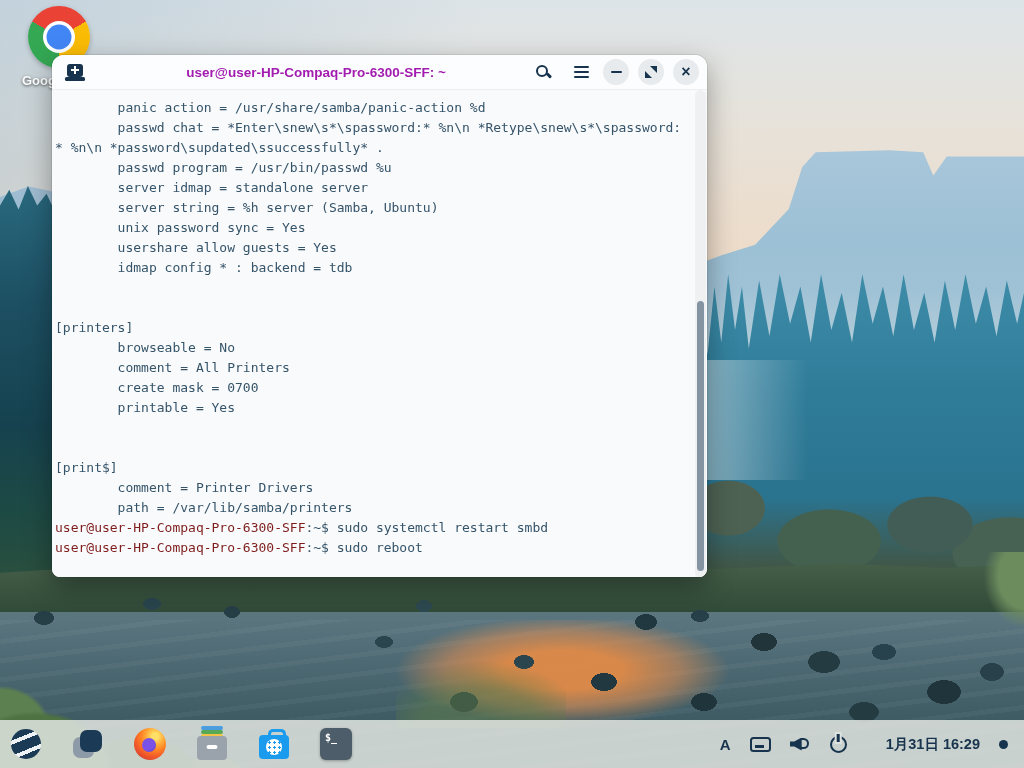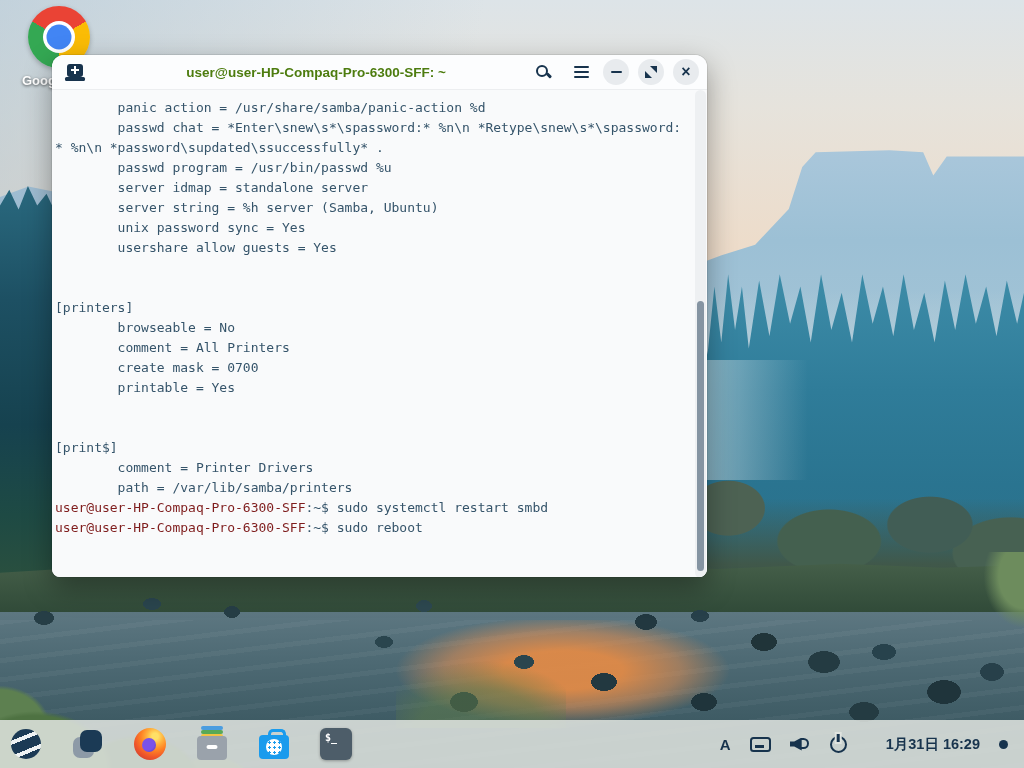--- a/index.html
+++ b/index.html
@@ -85,21 +85,21 @@
   .shortcut-label{margin-top:5px;font-size:13px;color:#fff;font-weight:bold;
     text-shadow:0 1px 3px rgba(0,0,0,.65);white-space:nowrap;}
 
   
   .terminal-window{position:absolute;left:52px;top:55px;width:655px;height:522px;
     border-radius:12px 12px 8px 8px;overflow:hidden;
     box-shadow:0 10px 28px rgba(0,0,0,.35),0 0 0 1px rgba(0,0,0,.08);
     background:#f9fafb;}
   .titlebar{height:34px;background:#fcfdfe;display:flex;align-items:center;
     padding:0 8px 0 10px;border-bottom:1px solid #eceef0;}
-  .titlebar-title{flex:1;text-align:center;font-size:13.5px;font-weight:bold;color:#4d7c0f;
+  .titlebar-title{flex:1;text-align:center;font-size:13.5px;font-weight:bold;color:#a21caf;
     margin-left:14px;white-space:nowrap;overflow:hidden;}
   .tb-btn{width:26px;height:26px;border-radius:50%;display:flex;align-items:center;
     justify-content:center;flex:0 0 auto;}
   .tb-btn.plain{background:transparent;}
   .tb-btn.circle{background:#e8ebee;margin-left:9px;}
   
   .newtab-icon{position:relative;width:20px;height:17px;}
   .newtab-icon .pane{position:absolute;left:2px;top:0;width:16px;height:13px;background:#17334d;border-radius:3px;}
   .newtab-icon .pane::before{content:"";position:absolute;left:50%;top:50%;width:8px;height:2px;background:#fff;transform:translate(-50%,-50%);}
   .newtab-icon .pane::after{content:"";position:absolute;left:50%;top:50%;width:2px;height:8px;background:#fff;transform:translate(-50%,-50%);}
@@ -239,20 +239,21 @@
   <div class="terminal-body">
     <div>
         <div class="term-line">        panic action = /usr/share/samba/panic-action %d</div>
         <div class="term-line">        passwd chat = *Enter\snew\s*\spassword:* %n\n *Retype\snew\s*\spassword:</div>
         <div class="term-line">* %n\n *password\supdated\ssuccessfully* .</div>
         <div class="term-line">        passwd program = /usr/bin/passwd %u</div>
         <div class="term-line">        server idmap = standalone server</div>
         <div class="term-line">        server string = %h server (Samba, Ubuntu)</div>
         <div class="term-line">        unix password sync = Yes</div>
         <div class="term-line">        usershare allow guests = Yes</div>
+        <div class="term-line">        idmap config * : backend = tdb</div>
         <div class="term-line">&nbsp;</div>
         <div class="term-line">&nbsp;</div>
         <div class="term-line">[printers]</div>
         <div class="term-line">        browseable = No</div>
         <div class="term-line">        comment = All Printers</div>
         <div class="term-line">        create mask = 0700</div>
         <div class="term-line">        printable = Yes</div>
         <div class="term-line">&nbsp;</div>
         <div class="term-line">&nbsp;</div>
         <div class="term-line">[print$]</div>

